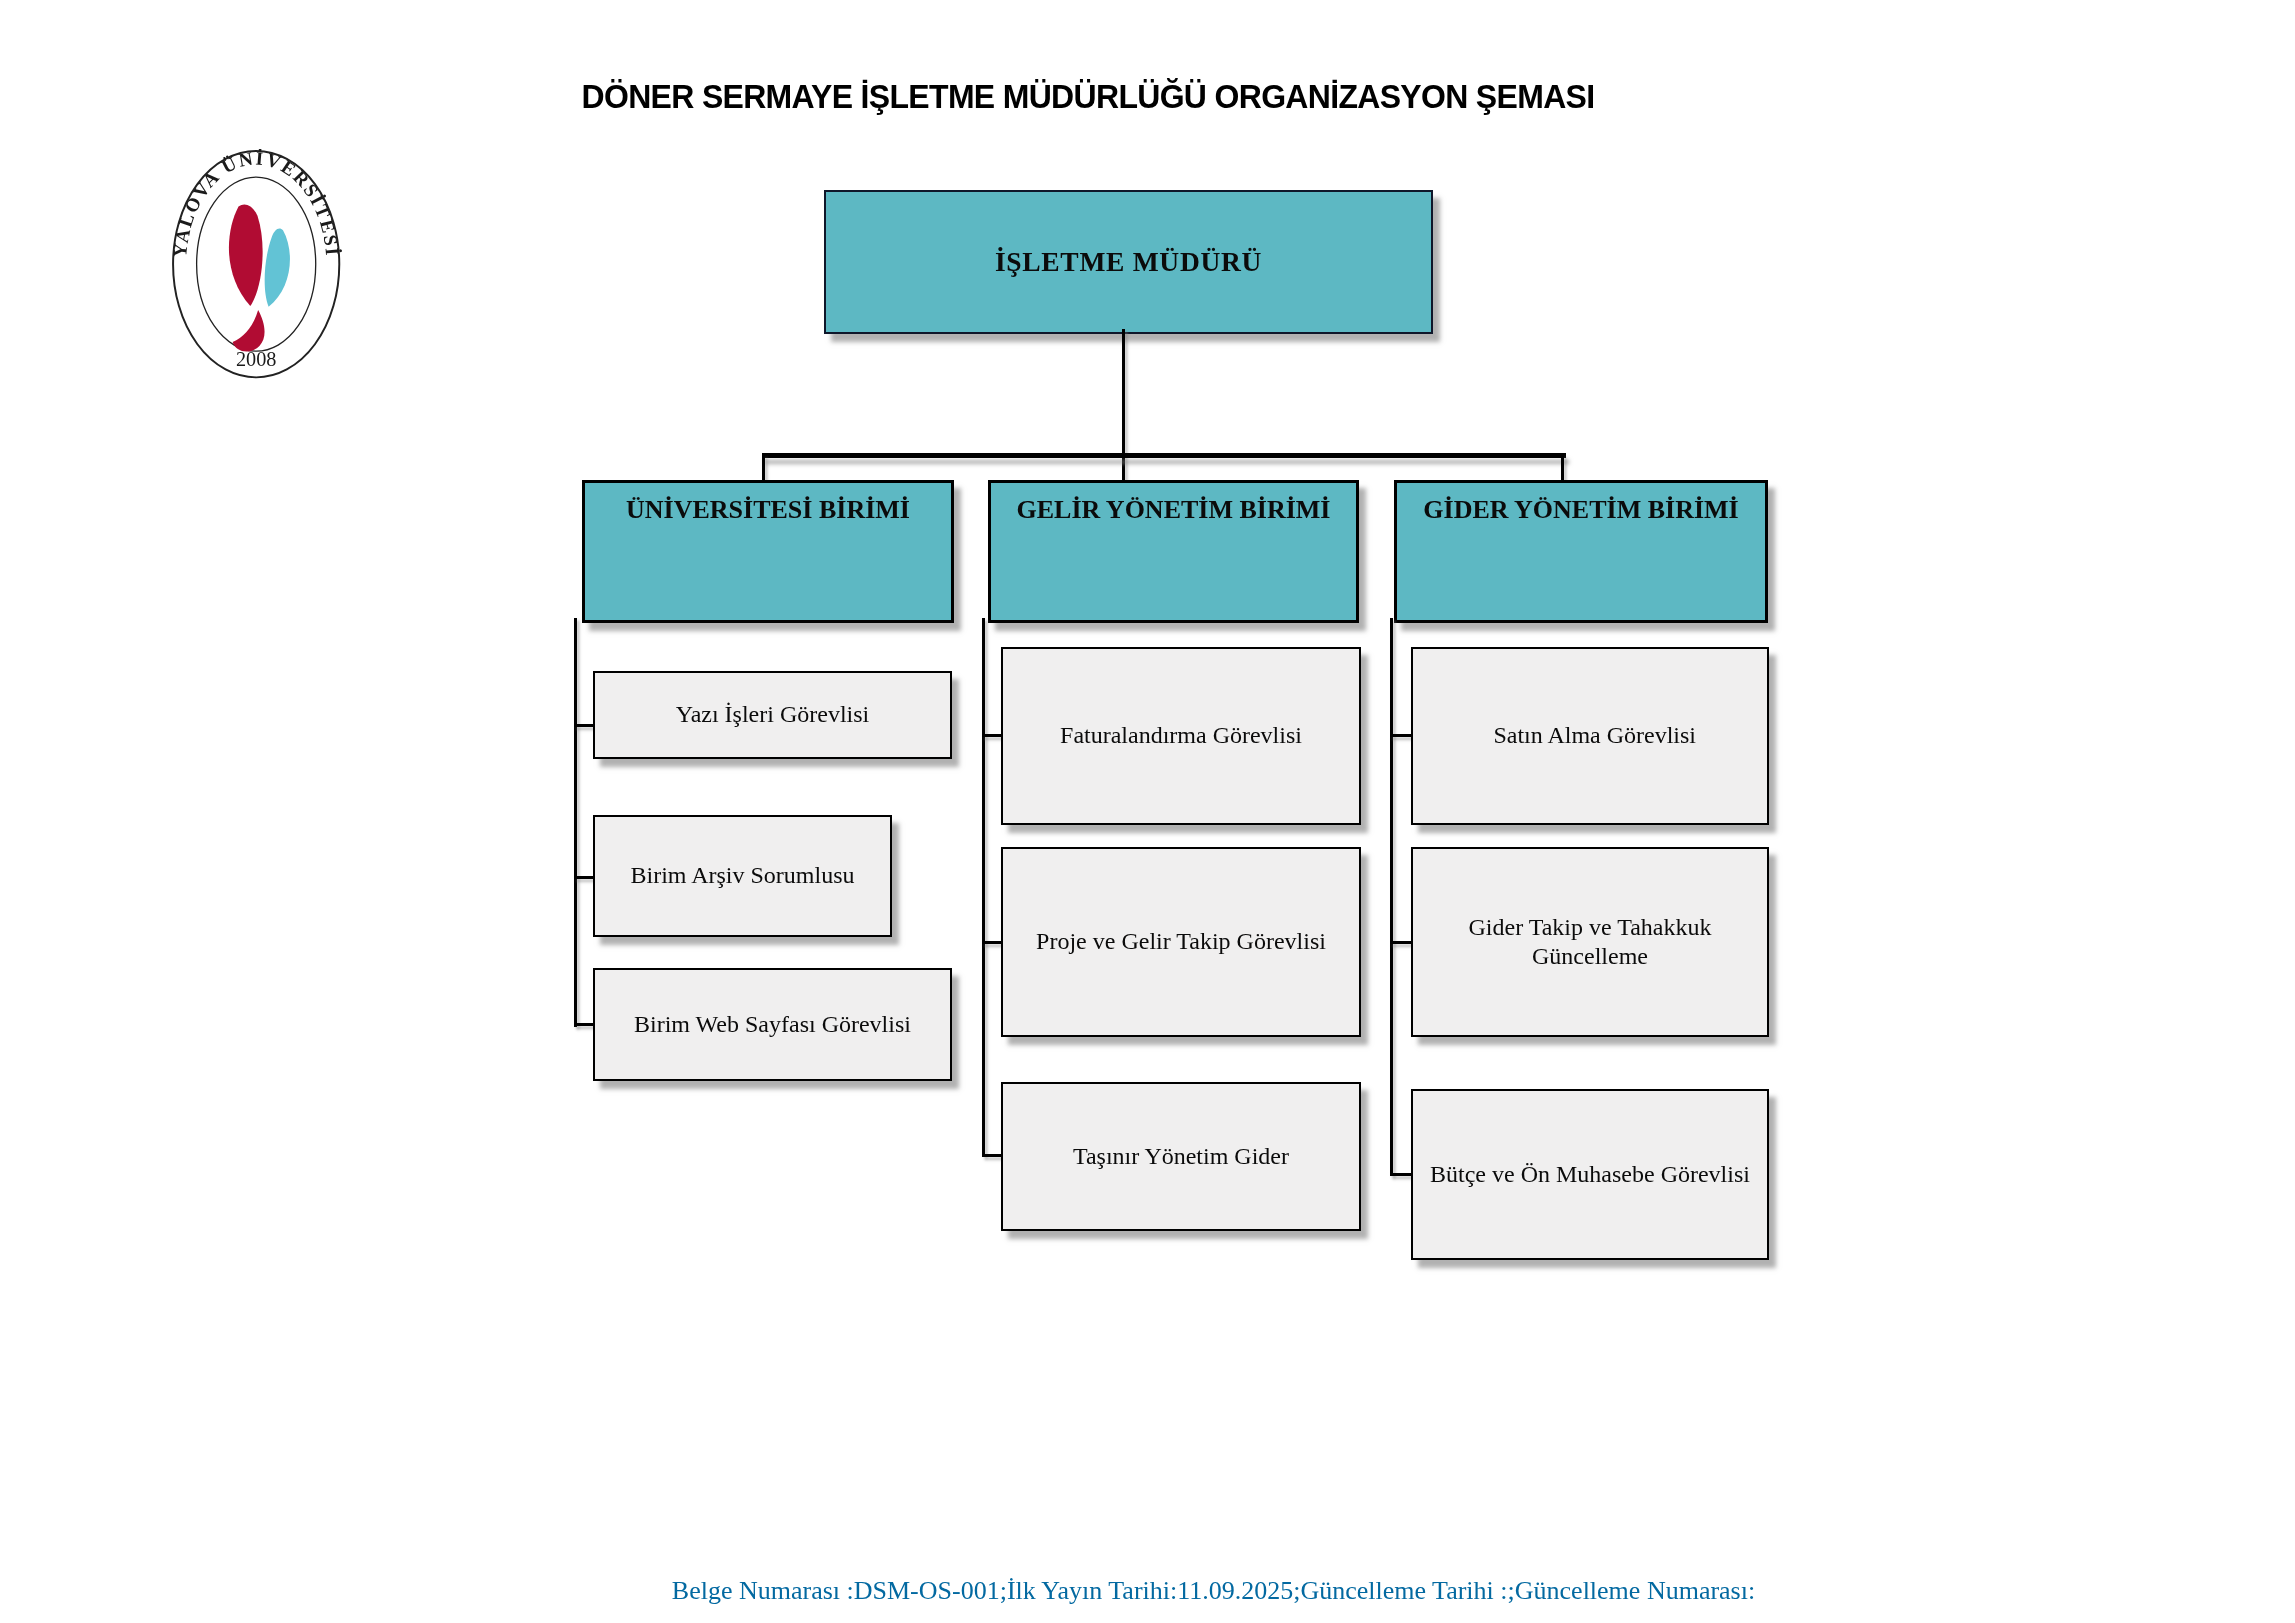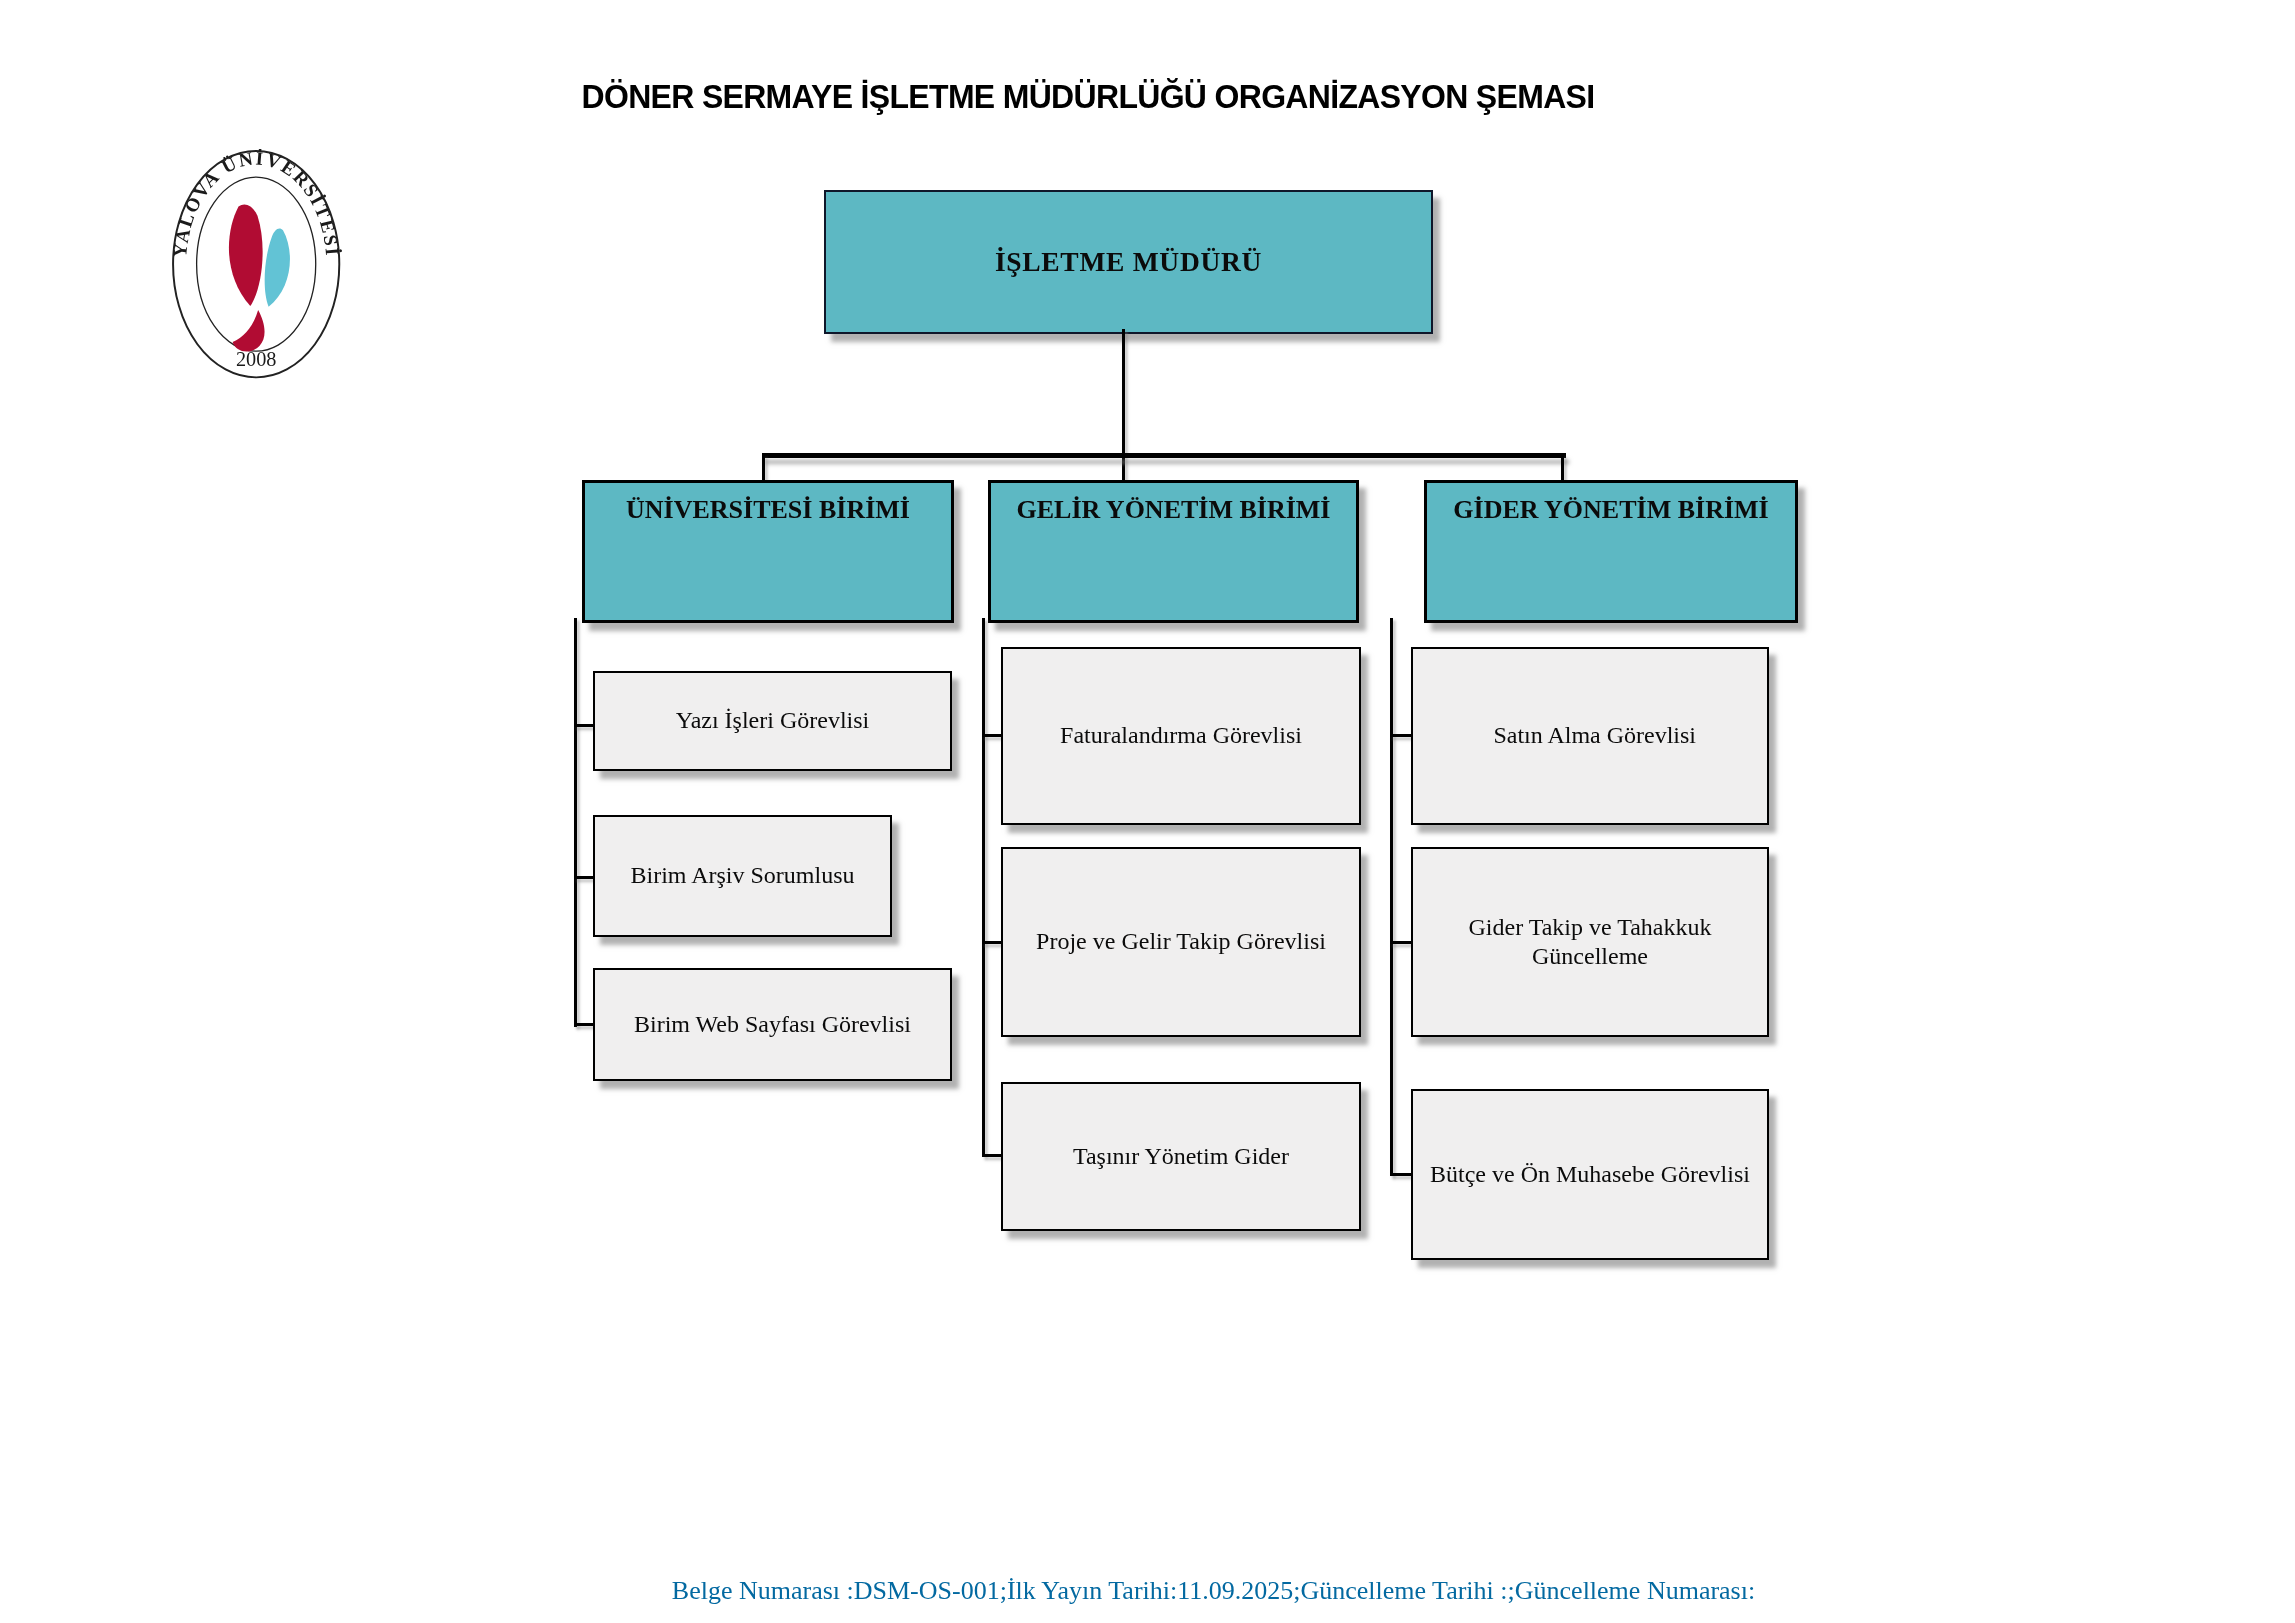--- a/index.html
+++ b/index.html
@@ -73,37 +73,37 @@
 
 <div class="box root-box" style="left:824px;top:190px;width:609px;height:144px;">İŞLETME MÜDÜRÜ</div>
 
 <div class="vline" style="left:1122px;top:329px;height:153px;"></div>
 <div class="bar" style="left:762px;top:453px;width:804px;"></div>
 <div class="vline" style="left:762px;top:455px;height:27px;"></div>
 <div class="vline" style="left:1561px;top:455px;height:27px;"></div>
 
 <div class="box header-box" style="left:582px;top:480px;width:372px;height:143px;">ÜNİVERSİTESİ BİRİMİ</div>
 <div class="box header-box" style="left:988px;top:480px;width:371px;height:143px;">GELİR YÖNETİM BİRİMİ</div>
-<div class="box header-box" style="left:1424px;top:480px;width:374px;height:143px;">GİDER YÖNETİM BİRİMİ</div>
+<div class="box header-box" style="left:1394px;top:480px;width:374px;height:143px;">GİDER YÖNETİM BİRİMİ</div>
 
 <div class="vline" style="left:574px;top:618px;height:409px;"></div>
 <div class="vline" style="left:982px;top:618px;height:538px;"></div>
 <div class="vline" style="left:1390px;top:618px;height:558px;"></div>
 
 <div class="hline" style="left:574px;top:724px;width:21px;"></div>
 <div class="hline" style="left:574px;top:876px;width:21px;"></div>
 <div class="hline" style="left:574px;top:1023px;width:21px;"></div>
 <div class="hline" style="left:982px;top:734px;width:21.6px;"></div>
 <div class="hline" style="left:982px;top:941px;width:21.6px;"></div>
 <div class="hline" style="left:982px;top:1154px;width:21.6px;"></div>
 <div class="hline" style="left:1390px;top:734px;width:23.6px;"></div>
 <div class="hline" style="left:1390px;top:941px;width:23.6px;"></div>
 <div class="hline" style="left:1390px;top:1173px;width:23.6px;"></div>
 
-<div class="box child-box" style="left:593px;top:671px;width:359px;height:100px;">Yazı İşleri Görevlisi</div>
+<div class="box child-box" style="left:593px;top:671px;width:359px;height:88px;">Yazı İşleri Görevlisi</div>
 <div class="box child-box" style="left:593px;top:815px;width:299px;height:122px;">Birim Arşiv Sorumlusu</div>
 <div class="box child-box" style="left:593px;top:968px;width:359px;height:113px;">Birim Web Sayfası Görevlisi</div>
 
 <div class="box child-box" style="left:1001px;top:647px;width:360px;height:178px;">Faturalandırma Görevlisi</div>
 <div class="box child-box" style="left:1001px;top:847px;width:360px;height:190px;">Proje ve Gelir Takip Görevlisi</div>
 <div class="box child-box" style="left:1001px;top:1082px;width:360px;height:149px;">Taşınır Yönetim Gider</div>
 
 <div class="box child-box" style="left:1411px;top:647px;width:358px;height:178px;padding-left:12px;">Satın Alma Görevlisi</div>
 <div class="box child-box" style="left:1411px;top:847px;width:358px;height:190px;">Gider Takip ve Tahakkuk Güncelleme</div>
 <div class="box child-box" style="left:1411px;top:1089px;width:358px;height:171px;">Bütçe ve Ön Muhasebe Görevlisi</div>

